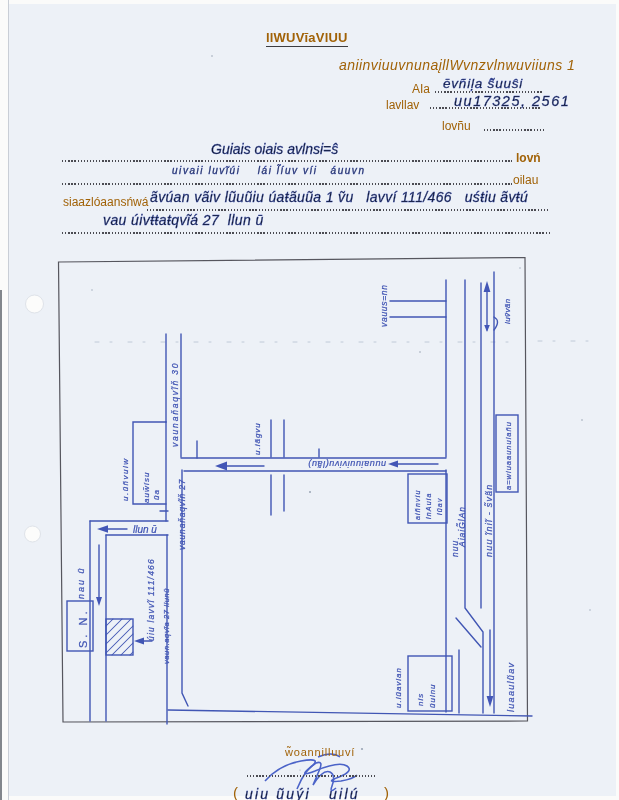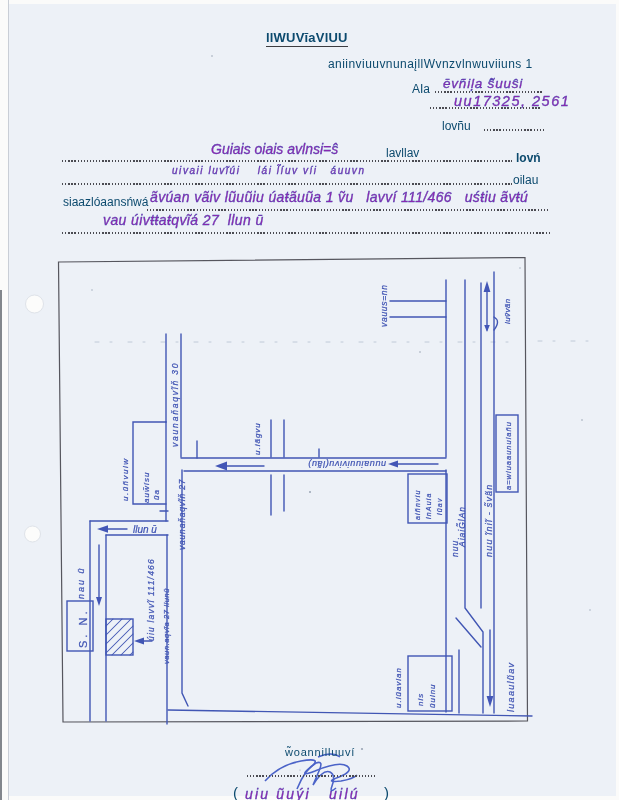--- a/index.html
+++ b/index.html
@@ -1,42 +1,42 @@
 <!DOCTYPE html>
 <html><head>
 <meta charset="utf-8">
 <style>
 html,body{margin:0;padding:0;}
 body{width:619px;height:800px;overflow:hidden;position:relative;background:#fbfbfa;font-family:"Liberation Sans",sans-serif;}
 .paper{position:absolute;left:8px;top:4px;width:608px;height:792px;background:#edf1f7;}
-.t{position:absolute;color:#0c4a6e;white-space:nowrap;}
-.hw{position:absolute;color:#a21caf;white-space:nowrap;font-style:italic;-webkit-text-stroke:0.35px #3d50b2;}
+.t{position:absolute;color:#a16207;white-space:nowrap;}
+.hw{position:absolute;color:#0f172a;white-space:nowrap;font-style:italic;-webkit-text-stroke:0.35px #3d50b2;}
 .dots{position:absolute;height:1.6px;background-image:repeating-linear-gradient(90deg,#4b4b52 0 1.3px,rgba(0,0,0,0) 1.3px 3.1px);}
 svg{position:absolute;left:0;top:0;}
 </style>
 </head>
 <body>
 
 <div class="paper"></div>
 
 <div style="position:absolute;left:8px;top:0;width:1px;height:800px;background:#c9ced6;"></div>
 
 <div style="position:absolute;left:0;top:290px;width:2px;height:510px;background:#82868c;"></div>
 
 <div class="t" style="left:266px;top:30px;font-size:13px;font-weight:bold;border-bottom:1.4px solid #3c3c40;padding-bottom:1px;letter-spacing:0.2px;">llWUVīaVlUU</div>
 
-<div class="t" style="left:328px;top:57px;font-size:12px;letter-spacing:0.45px;">aniinviuuvnunaįllWvnzvlnwuviiuns 1</div>
+<div class="t" style="left:339px;top:57px;font-size:14px;letter-spacing:0.45px;font-style:italic;">aniinviuuvnunaįllWvnzvlnwuviiuns 1</div>
 
 <div class="t" style="left:412px;top:82px;font-size:12px;">AIa</div>
 
 <div class="dots" style="left:435px;top:91px;width:108px;"></div>
 
 <div class="hw" style="left:443px;top:76px;font-size:13.5px;letter-spacing:0.8px;">ēvñiļa ŝ̃uuŝi</div>
 
-<div class="t" style="left:386px;top:98px;font-size:12px;margin-top:48px;">lavllav</div>
+<div class="t" style="left:386px;top:98px;font-size:12px;">lavllav</div>
 
 <div class="dots" style="left:430px;top:107px;width:112px;"></div>
 
 <div class="hw" style="left:430px;top:93px;font-size:14.5px;letter-spacing:1.5px;margin-left:24px;">uu17325, 2561</div>
 
 <div class="t" style="left:442px;top:119px;font-size:12px;">lovñu</div>
 
 <div class="dots" style="left:484px;top:129px;width:60px;"></div>
 
 <div class="hw" style="left:211px;top:141px;font-size:14px;text-align:right;">Guiais oiais avlnsi=ŝ</div>

